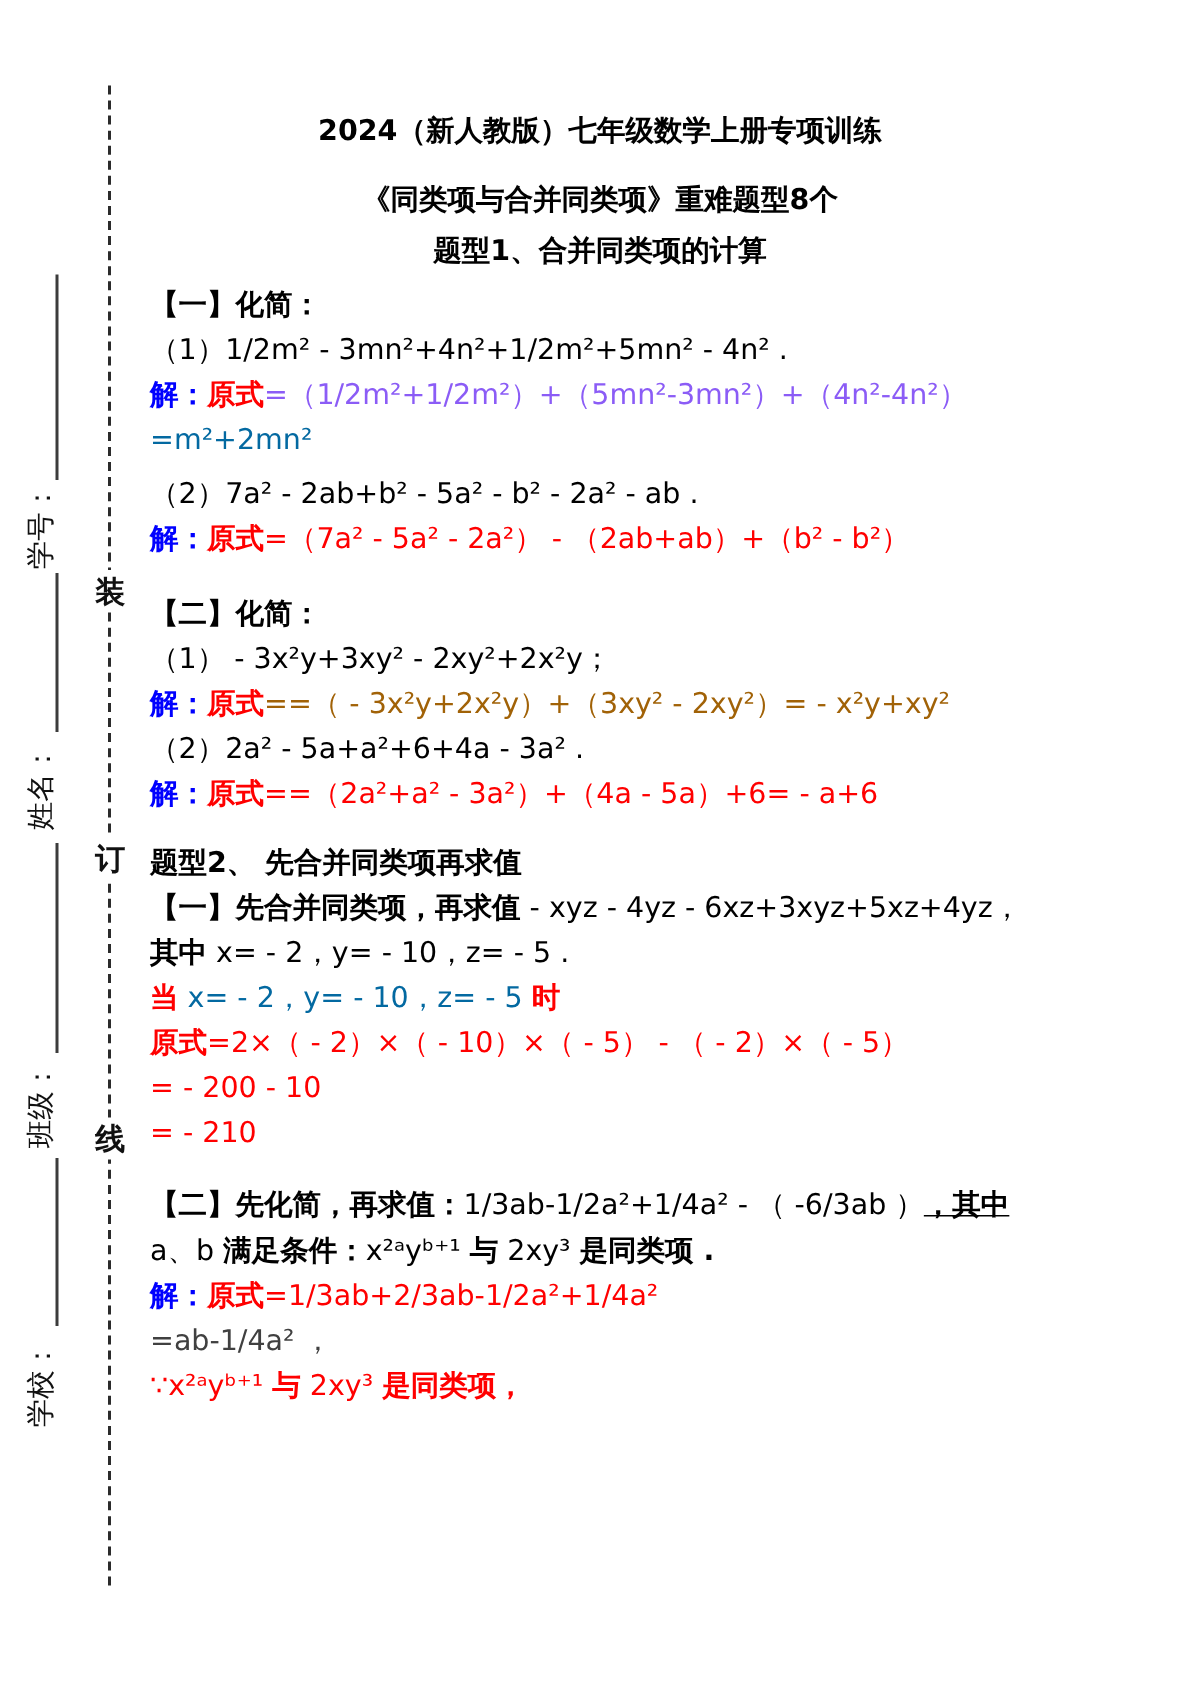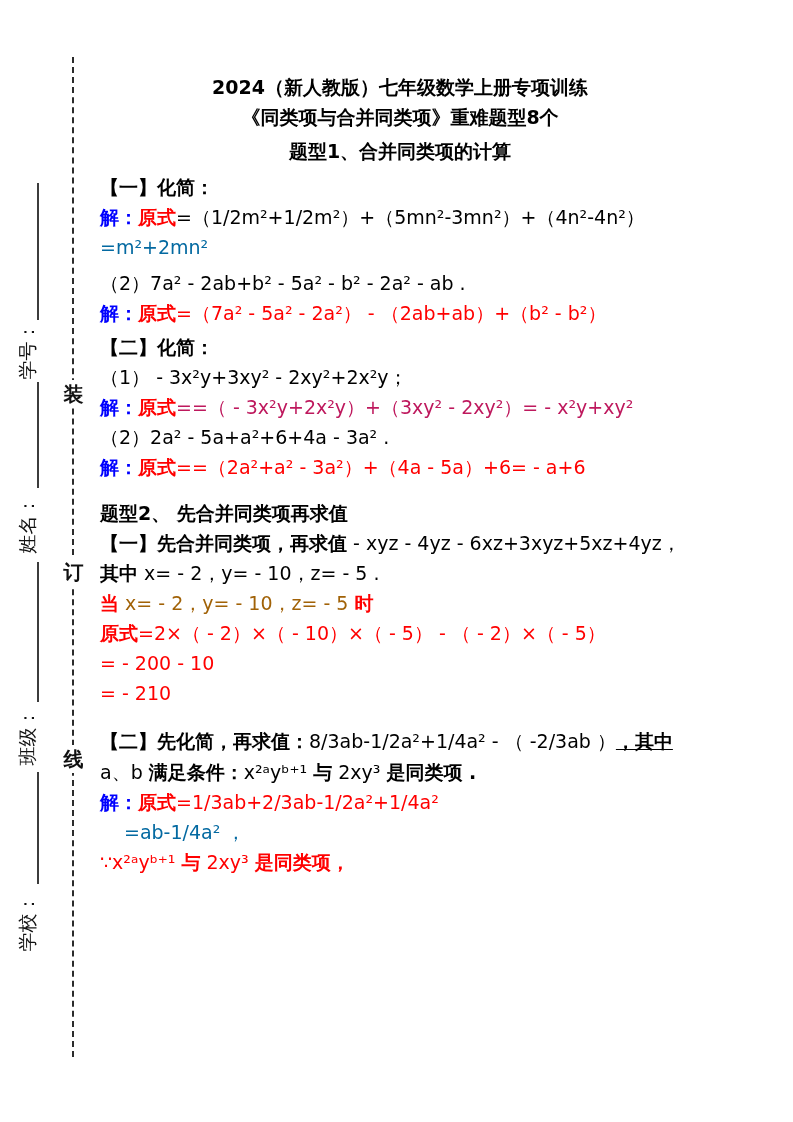--- a/index.html
+++ b/index.html
@@ -23,26 +23,26 @@
     border-left:2px dashed #2b2b2b;}
   .bchar{
     position:absolute;left:60px;width:27px;height:28px;line-height:28px;
     text-align:center;background:#fff;font-size:20px;font-weight:bold;color:#111;
   }
   #bc1{top:380px;} #bc2{top:558px;} #bc3{top:745px;}
   
   #doc{position:absolute;left:100px;top:72px;width:600px;}
   #doc .line{font-size:19px;line-height:30px;min-height:30px;white-space:nowrap;}
   [data-line="title"]{font-size:29px;font-weight:bold;text-align:center;line-height:44px;min-height:44px;}
-  [data-line="subtitle"]{font-size:25px;font-weight:bold;text-align:center;line-height:38px;min-height:38px;margin-top:0;}
+  [data-line="subtitle"]{font-size:25px;font-weight:bold;text-align:center;line-height:38px;min-height:38px;margin-top:16px;}
   [data-line="sec1-heading"]{font-size:22px;font-weight:bold;text-align:center;line-height:32px;min-height:32px;margin-top:4px;}
   [data-line="sec2-heading"]{font-size:26px;font-weight:bold;line-height:44px;min-height:44px;margin-top:16px;}
   [data-line="p1-label"]{margin-top:6px;}
   [data-line="p1-q2"]{margin-top:6px;}
-  [data-line="p2-label"]{margin-top:4px;}
+  [data-line="p2-label"]{margin-top:20px;}
   [data-line="p4-stem1"]{margin-top:18px;}
   .b{font-weight:bold;}
 </style>
 </head>
 <body>
 
 <div>
 
   <div class="fill-line" id="fl1"></div>
   <div class="fill-line" id="fl2"></div>
@@ -57,36 +57,37 @@
   <div class="dotline"></div>
   <div class="bchar" id="bc1">装</div>
   <div class="bchar" id="bc2">订</div>
   <div class="bchar" id="bc3">线</div>
 
   <div id="doc">
       <div class="line" data-line="title"><span class="b" style="color: rgb(0, 0, 0);">2024（新人教版）七年级数学上册专项训练</span></div>
       <div class="line" data-line="subtitle"><span class="b" style="color: rgb(0, 0, 0);">《同类项与合并同类项》重难题型8个</span></div>
       <div class="line" data-line="sec1-heading"><span class="b" style="color: rgb(0, 0, 0);">题型1、合并同类项的计算</span></div>
       <div class="line" data-line="p1-label"><span class="b" style="color: rgb(0, 0, 0);">【一】化简：</span></div>
-      <div class="line" data-line="p1-sol1"><span class="b" style="color: rgb(0, 0, 255);">解：</span><span class="b" style="color: rgb(255, 0, 0);">原式</span><span style="color: #000000;">=（1/2m²+1/2m²）+（5mn²-3mn²）+（4n²-4n²）</span></div>
+      <div class="line" data-line="p1-q1"><span style="color: rgb(0, 0, 0);">（1）1/2m² - 3mn²+4n²+1/2m²+5mn² - 4n² .</span></div>
+      <div class="line" data-line="p1-sol1"><span class="b" style="color: rgb(0, 0, 255);">解：</span><span class="b" style="color: rgb(255, 0, 0);">原式</span><span style="color: #8b5cf6;">=（1/2m²+1/2m²）+（5mn²-3mn²）+（4n²-4n²）</span></div>
       <div class="line" data-line="p1-sol1b"><span style="color: #0369a1;">=m²+2mn²</span></div>
       <div class="line" data-line="p1-q2"><span style="color: rgb(0, 0, 0);">（2）7a² - 2ab+b² - 5a² - b² - 2a² - ab .</span></div>
       <div class="line" data-line="p1-sol2"><span class="b" style="color: rgb(0, 0, 255);">解：</span><span class="b" style="color: rgb(255, 0, 0);">原式</span><span style="color: rgb(255, 0, 0);">=（7a² - 5a² - 2a²） - （2ab+ab）+（b² - b²）</span></div>
       <div class="line" data-line="p2-label"><span class="b" style="color: rgb(0, 0, 0);">【二】化简：</span></div>
       <div class="line" data-line="p2-q1"><span style="color: rgb(0, 0, 0);">（1） - 3x²y+3xy² - 2xy²+2x²y；</span></div>
-      <div class="line" data-line="p2-sol1"><span class="b" style="color: rgb(0, 0, 255);">解：</span><span class="b" style="color: rgb(255, 0, 0);">原式</span><span style="color: #be185d;">==（ - 3x²y+2x²y）+（3xy² - 2xy²）= - x²y+xy²</span></div>
+      <div class="line" data-line="p2-sol1"><span class="b" style="color: rgb(0, 0, 255);">解：</span><span class="b" style="color: rgb(255, 0, 0);">原式</span><span style="color: #a16207;">==（ - 3x²y+2x²y）+（3xy² - 2xy²）= - x²y+xy²</span></div>
       <div class="line" data-line="p2-q2"><span style="color: rgb(0, 0, 0);">（2）2a² - 5a+a²+6+4a - 3a² .</span></div>
       <div class="line" data-line="p2-sol2"><span class="b" style="color: rgb(0, 0, 255);">解：</span><span class="b" style="color: rgb(255, 0, 0);">原式</span><span style="color: rgb(255, 0, 0);">==（2a²+a² - 3a²）+（4a - 5a）+6= - a+6</span></div>
       <div class="line" data-line="sec2-heading"><span class="b" style="color: rgb(0, 0, 0);">题型2、 先合并同类项再求值</span></div>
       <div class="line" data-line="p3-stem1"><span class="b" style="color: rgb(0, 0, 0);">【一】先合并同类项，再求值</span><span style="color: rgb(0, 0, 0);"> - xyz - 4yz - 6xz+3xyz+5xz+4yz，</span></div>
       <div class="line" data-line="p3-stem2"><span class="b" style="color: rgb(0, 0, 0);">其中</span><span style="color: rgb(0, 0, 0);"> x= - 2，y= - 10，z= - 5 .</span></div>
-      <div class="line" data-line="p3-sol2"><span class="b" style="color: rgb(255, 0, 0);">当</span><span style="color: #a16207;"> x= - 2，y= - 10，z= - 5 </span><span class="b" style="color: rgb(255, 0, 0);">时</span></div>
+      <div class="line" data-line="p3-sol2"><span class="b" style="color: rgb(255, 0, 0);">当</span><span style="color: #0369a1;"> x= - 2，y= - 10，z= - 5 </span><span class="b" style="color: rgb(255, 0, 0);">时</span></div>
       <div class="line" data-line="p3-sol3"><span class="b" style="color: rgb(255, 0, 0);">原式</span><span style="color: rgb(255, 0, 0);">=2×（ - 2）×（ - 10）×（ - 5） - （ - 2）×（ - 5）</span></div>
       <div class="line" data-line="p3-sol4"><span style="color: rgb(255, 0, 0);">= - 200 - 10</span></div>
       <div class="line" data-line="p3-sol5"><span style="color: rgb(255, 0, 0);">= - 210</span></div>
-      <div class="line" data-line="p4-stem1"><span class="b" style="color: rgb(0, 0, 0); font-family: Liberation Serif, serif;">【二】先化简，再求值：</span><span style="color: rgb(0, 0, 0);">8/3ab-1/2a²+1/4a² - （ -2/3ab ）</span><span class="b" style="color: rgb(0, 0, 0); text-decoration: underline;">，其中</span></div>
+      <div class="line" data-line="p4-stem1"><span class="b" style="color: rgb(0, 0, 0); font-family: Liberation Serif, serif;">【二】先化简，再求值：</span><span style="color: rgb(0, 0, 0);">1/3ab-1/2a²+1/4a² - （ -6/3ab ）</span><span class="b" style="color: rgb(0, 0, 0); text-decoration: underline;">，其中</span></div>
       <div class="line" data-line="p4-stem2"><span style="color: rgb(0, 0, 0);">a、b </span><span class="b" style="color: rgb(0, 0, 0);">满足条件：</span><span style="color: rgb(0, 0, 0);">x²ᵃyᵇ⁺¹ </span><span class="b" style="color: rgb(0, 0, 0);">与</span><span style="color: rgb(0, 0, 0);"> 2xy³ </span><span class="b" style="color: rgb(0, 0, 0);">是同类项 .</span></div>
       <div class="line" data-line="p4-sol1"><span class="b" style="color: rgb(0, 0, 255);">解：</span><span class="b" style="color: rgb(255, 0, 0);">原式</span><span style="color: rgb(255, 0, 0);">=1/3ab+2/3ab-1/2a²+1/4a²</span></div>
-      <div class="line" data-line="p4-sol2"><span style="color: #0369a1; margin-left: 24px;">=ab-1/4a² ，</span></div>
+      <div class="line" data-line="p4-sol2"><span style="color: #404040;">=ab-1/4a² ，</span></div>
       <div class="line" data-line="p4-sol3"><span style="color: rgb(255, 0, 0);">∵x²ᵃyᵇ⁺¹ </span><span class="b" style="color: rgb(255, 0, 0);">与</span><span style="color: rgb(255, 0, 0);"> 2xy³ </span><span class="b" style="color: rgb(255, 0, 0);">是同类项，</span></div>
     </div>
 
 </div>
 
 </body></html>

